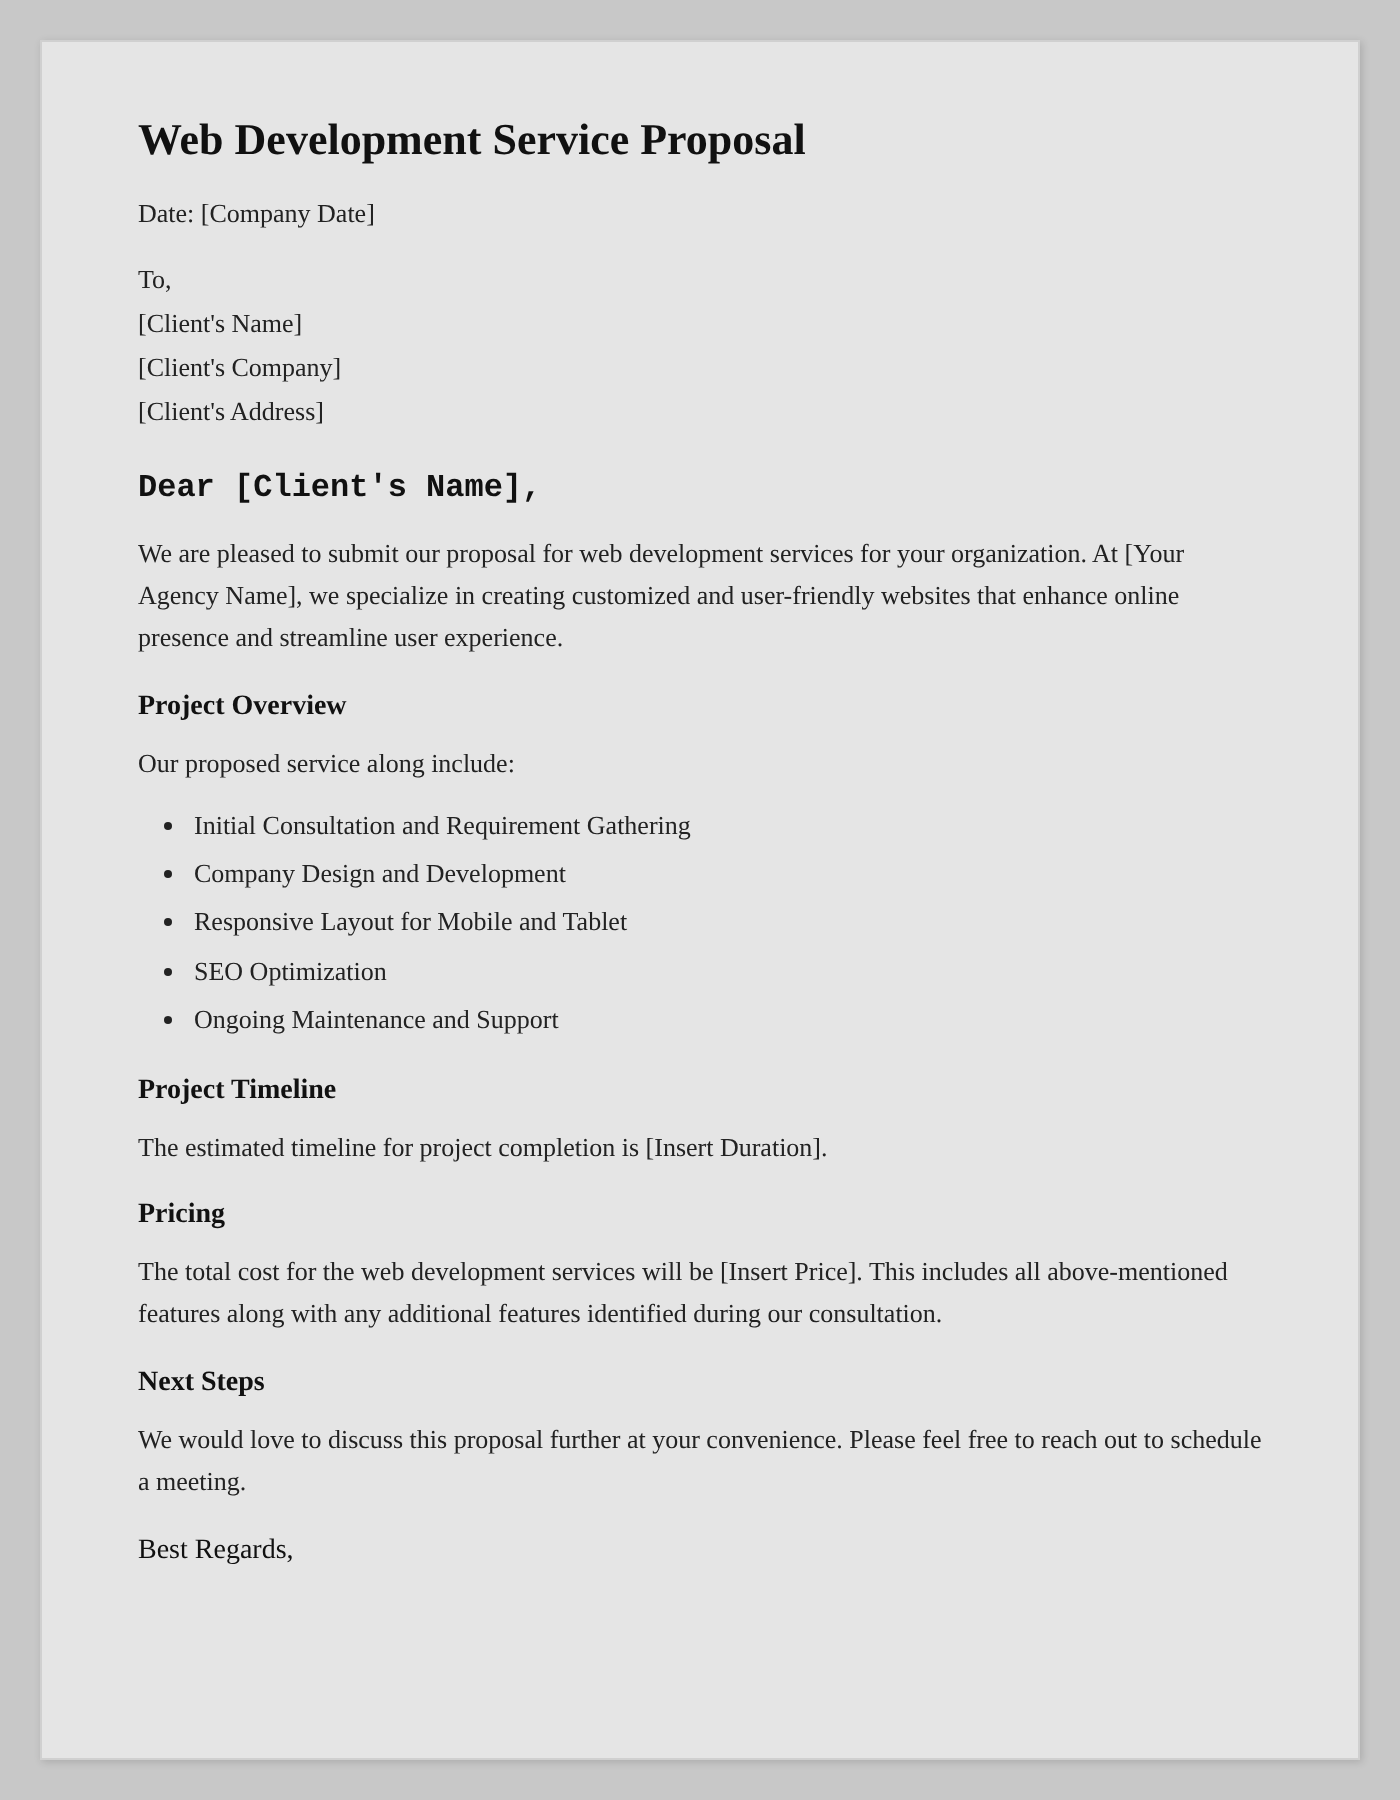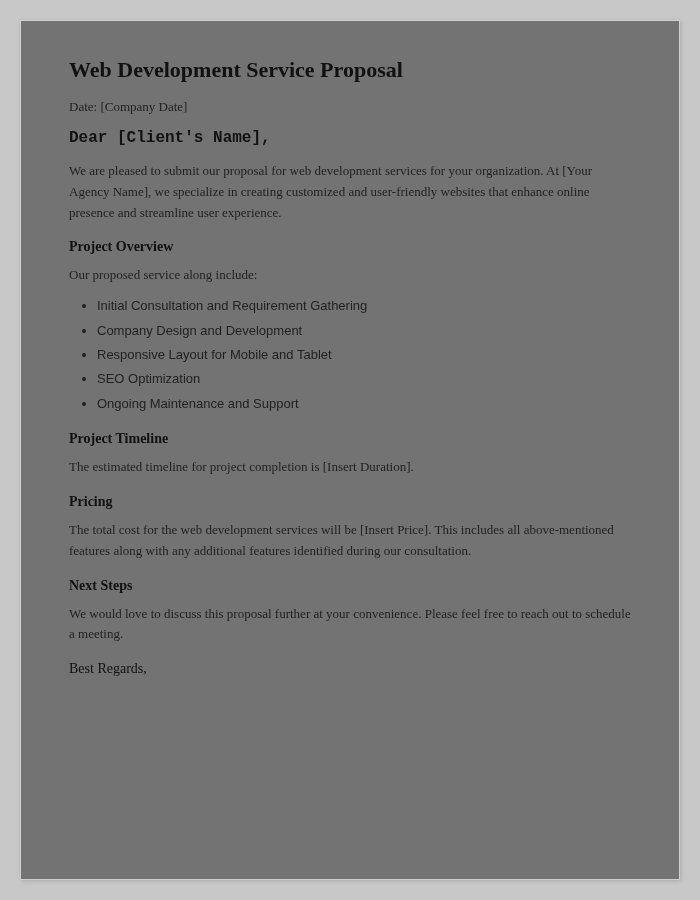--- a/index.html
+++ b/index.html
@@ -14,21 +14,21 @@
       justify-content: center;
       align-items: flex-start;
       min-height: 900px;
       width: 700px;
       font-family: Georgia, 'Times New Roman', serif;
     }
 
     .page-container {
       width: 660px;
       min-height: 860px;
-      background-color: #737373;
+      background-color: #e5e5e5;
       margin: 20px auto;
       padding: 36px 48px 40px 48px;
       border: 1px solid #d0d0d0;
       box-shadow: 1px 1px 4px rgba(0,0,0,0.15);
     }
 
     .doc-title {
       font-size: 22px;
       font-weight: bold;
       font-family: Georgia, serif;
@@ -75,21 +75,21 @@
       color: #111;
       font-family: Georgia, serif;
     }
 
     .bullet-list {
       margin-left: 28px;
       margin-bottom: 16px;
       font-size: 13px;
       line-height: 1.8;
       color: #222;
-      font-family: Liberation Sans, sans-serif;
+      font-family: Liberation Serif, serif;
       list-style-type: disc;
     }
 
     .bullet-list li {
       margin-bottom: 1px;
     }
 
     .closing {
       font-size: 14px;
       font-weight: normal;
@@ -100,20 +100,26 @@
   </style>
 </head>
 <body>
 
 <div class="page-container">
 
   <h1 class="doc-title">Web Development Service Proposal</h1>
 
   <p class="date-line">Date: [Company Date]</p>
 
+  <div class="address-block">
+    <span>To,</span><br>
+    <span>[Client's Name]</span><br>
+    <span>[Client's Company]</span><br>
+    <span>[Client's Address]</span>
+  </div>
 
   <p class="salutation">Dear [Client's Name],</p>
 
   <p class="body-text">We are pleased to submit our proposal for web development services for your organization. At [Your Agency Name], we specialize in creating customized and user-friendly websites that enhance online presence and streamline user experience.</p>
 
   <p class="section-heading">Project Overview</p>
   <p class="body-text" style="margin-bottom:8px;">Our proposed service along include:</p>
   <ul class="bullet-list">
     <li>Initial Consultation and Requirement Gathering</li>
     <li>Company Design and Development</li>

